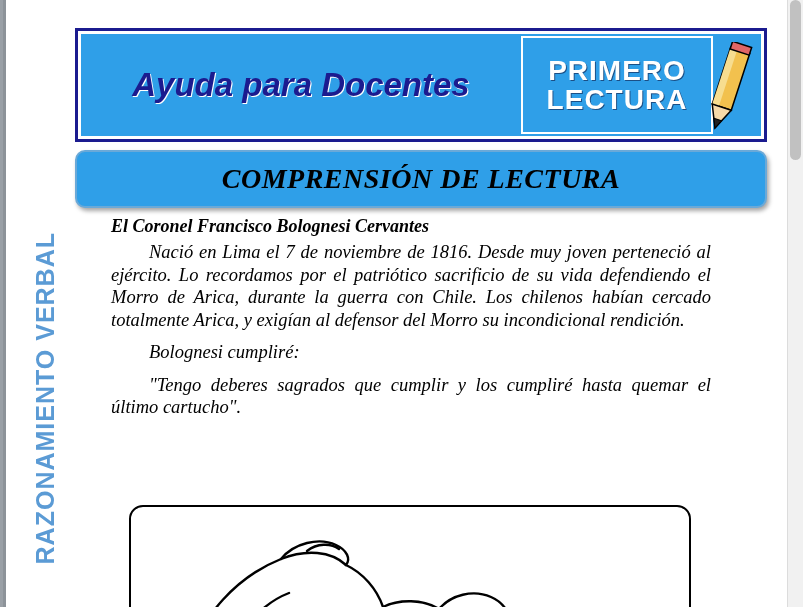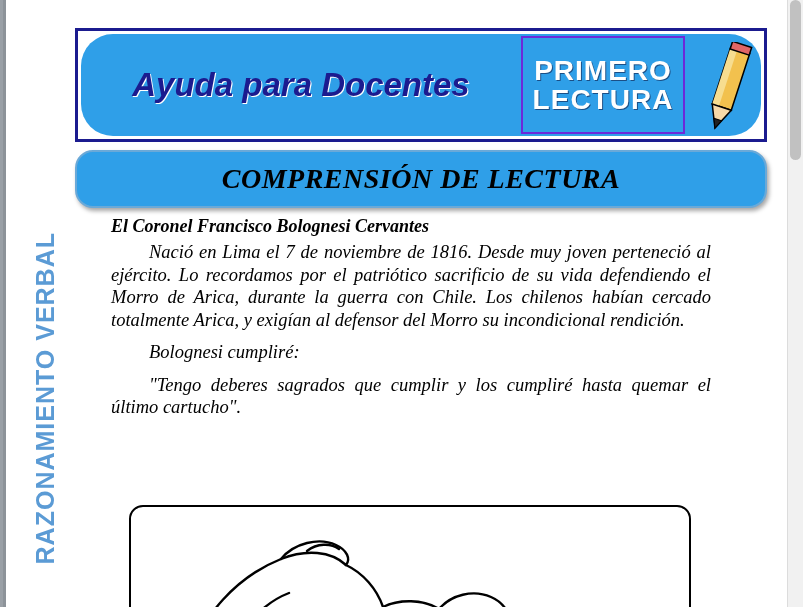--- a/index.html
+++ b/index.html
@@ -78,39 +78,38 @@
     background: #ffffff;
     box-sizing: border-box;
   }
   .banner-inner {
     position: absolute;
     left: 3px; top: 3px;
     right: 3px; bottom: 3px;
     background: #2f9fe8;
     display: flex;
     align-items: center;
-    border-radius: 32px;
   }
   .banner-title {
     flex: 0 0 auto;
     width: 440px;
     text-align: center;
     font-family: "Liberation Sans", sans-serif;
     font-weight: bold;
     font-style: italic;
     font-size: 33px;
     color: #1b1b8f;
     letter-spacing: 0px;
     text-shadow: 1px 1px 0 #ffffff;
   }
   .banner-box {
     position: relative;
-    width: 164px;
+    width: 192px;
     height: 98px;
-    border: 2px solid #6d28d9;
+    border: 2px solid #ffffff;
     background: #2f9fe8;
     display: flex;
     flex-direction: column;
     justify-content: center;
     align-items: center;
     box-sizing: border-box;
   }
   .banner-box .l1, .banner-box .l2 {
     font-family: "Liberation Sans", sans-serif;
     font-weight: bold;
@@ -129,21 +128,21 @@
   }
 
   .section-title-box {
     position: absolute;
     left: 72px;
     top: 150px;
     width: 692px;
     height: 58px;
     background: #2f9fe8;
     border: 2px solid #6aa9d8;
-    border-radius: 18px;
+    border-radius: 10px;
     box-sizing: border-box;
     display: flex;
     align-items: center;
     justify-content: center;
     box-shadow: 2px 3px 4px rgba(0,0,0,0.35);
   }
   .section-title-box span {
     font-family: "Liberation Serif", serif;
     font-weight: bold;
     font-style: italic;

